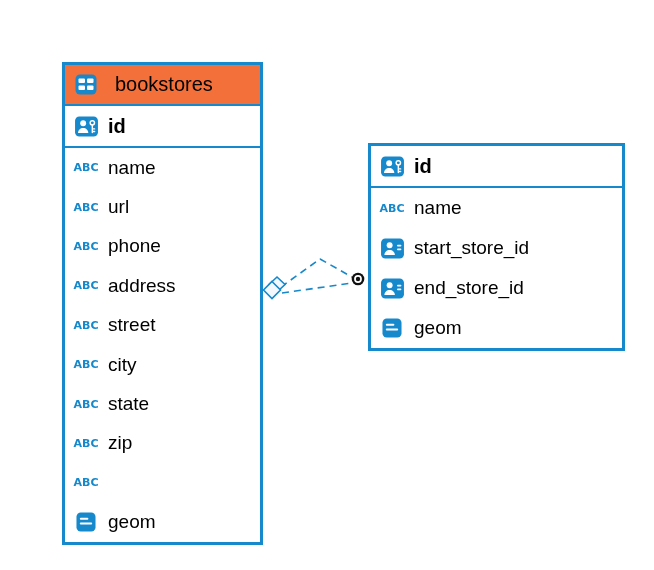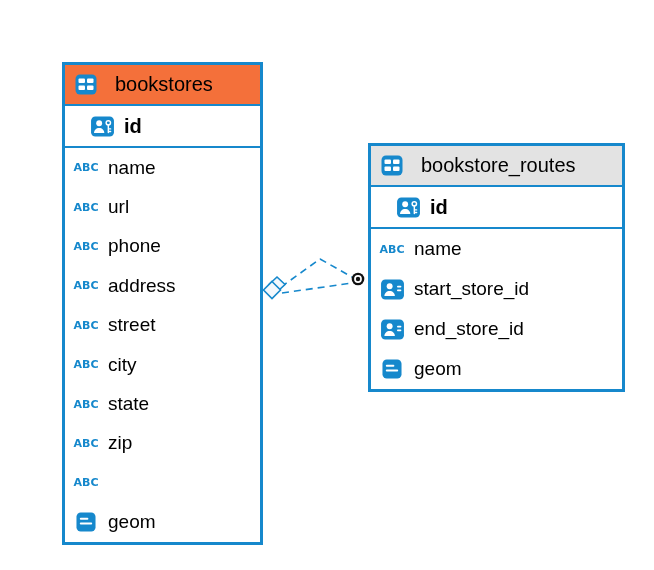--- a/index.html
+++ b/index.html
@@ -11,21 +11,21 @@
   .db-table { position:absolute; background:#fff; border:3px solid var(--accent,#1688cc); }
   #table-bookstores { left:62px; top:62px; width:201px; }
   #table-routes { left:368px; top:143px; width:257px; }
 
   .t-header { display:flex; align-items:center; gap:16px; padding:0 8px; height:41px;
               border-bottom:2px solid var(--accent,#1688cc); }
   .t-header.orange { background:var(--bookstores-header,#f4703a); }
   .t-header.gray   { background:var(--routes-header,#e3e3e3); }
   .t-title { font-size:20px; font-weight:400; color:#000; white-space:nowrap; }
 
-  .t-id-row { display:flex; align-items:center; gap:9px; padding:0 24px; height:42px;
+  .t-id-row { display:flex; align-items:center; gap:9px; padding:0 8px; height:42px;
               border-bottom:2px solid var(--accent,#1688cc); background:#fff; }
   .t-id-row .lbl { font-weight:700; font-size:20px; }
 
   .t-row { display:flex; align-items:center; gap:9px; padding:0 8px; background:#fff; }
   #table-bookstores .t-row { height:39.4px; }
   #table-routes .t-row { height:40px; }
   .lbl { font-size:19px; color:#000; white-space:nowrap; }
 
   .icon { display:inline-flex; align-items:center; justify-content:center;
           width:26px; flex:0 0 26px; }
@@ -117,32 +117,20 @@
           <rect x="0.5" y="0.5" width="20" height="20" rx="4.5" class="ic-bg"></rect>
           <rect x="4" y="6" width="9" height="2.2" rx="1" class="ic-fg"></rect>
           <rect x="4" y="11" width="13" height="2.2" rx="1" class="ic-fg"></rect>
         </svg>
       </span>
       <span class="lbl">geom</span>
     </div>
   </div>
 
   <div class="db-table" id="table-routes">
-    <div class="t-header gray">
-      <span class="icon">
-        <svg width="22" height="21" viewBox="0 0 22 21">
-          <rect x="0.5" y="0.5" width="21" height="20" rx="4.5" class="ic-bg"></rect>
-          <rect x="3.5" y="4.5" width="6.5" height="4.5" rx="1" class="ic-fg"></rect>
-          <rect x="12" y="4.5" width="6.5" height="4.5" rx="1" class="ic-fg"></rect>
-          <rect x="3.5" y="11.5" width="6.5" height="4.5" rx="1" class="ic-fg"></rect>
-          <rect x="12" y="11.5" width="6.5" height="4.5" rx="1" class="ic-fg"></rect>
-        </svg>
-      </span>
-      <span class="t-title">bookstore_routes</span>
-    </div>
 
     <div class="t-id-row">
       <span class="icon">
         <svg width="25" height="21" viewBox="0 0 25 22">
           <rect x="0.5" y="0.5" width="24" height="21" rx="4.5" class="ic-bg"></rect>
           <circle cx="9" cy="7.6" r="3.1" class="ic-fg"></circle>
           <path d="M3.6 17.8c0-3 2.4-5.2 5.4-5.2s5.4 2.2 5.4 5.2z" class="ic-fg"></path>
           <circle cx="18.6" cy="7.2" r="2.3" class="ic-fg-s"></circle>
           <path d="M18.6 9.5 V17.3 M18.6 13.5 H21 M18.6 16.3 H21" class="ic-fg-s"></path>
         </svg>

